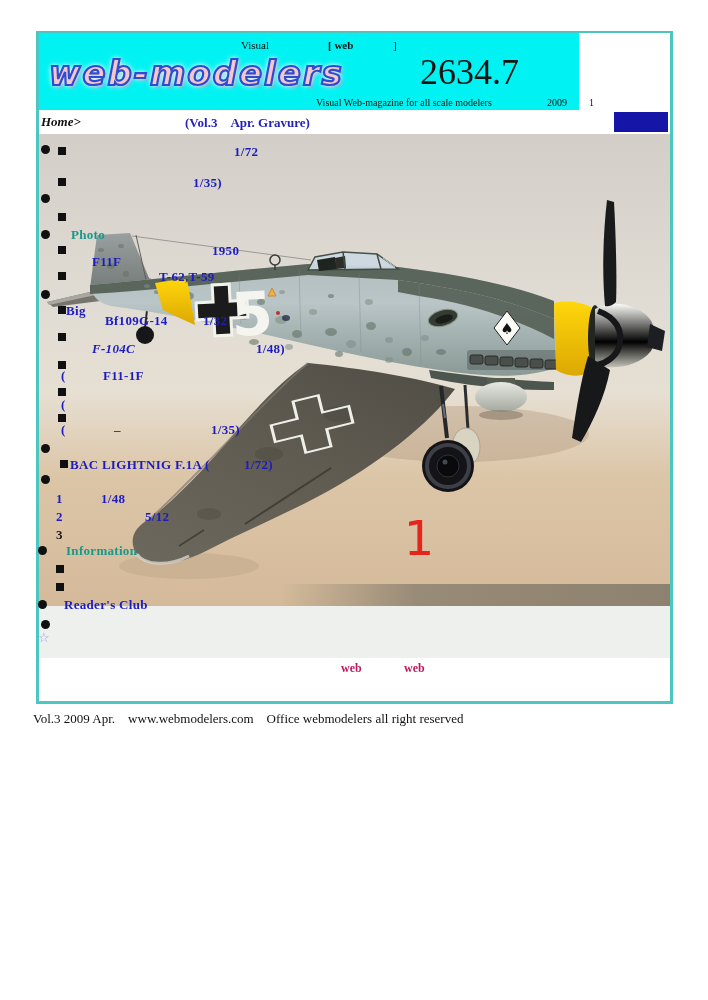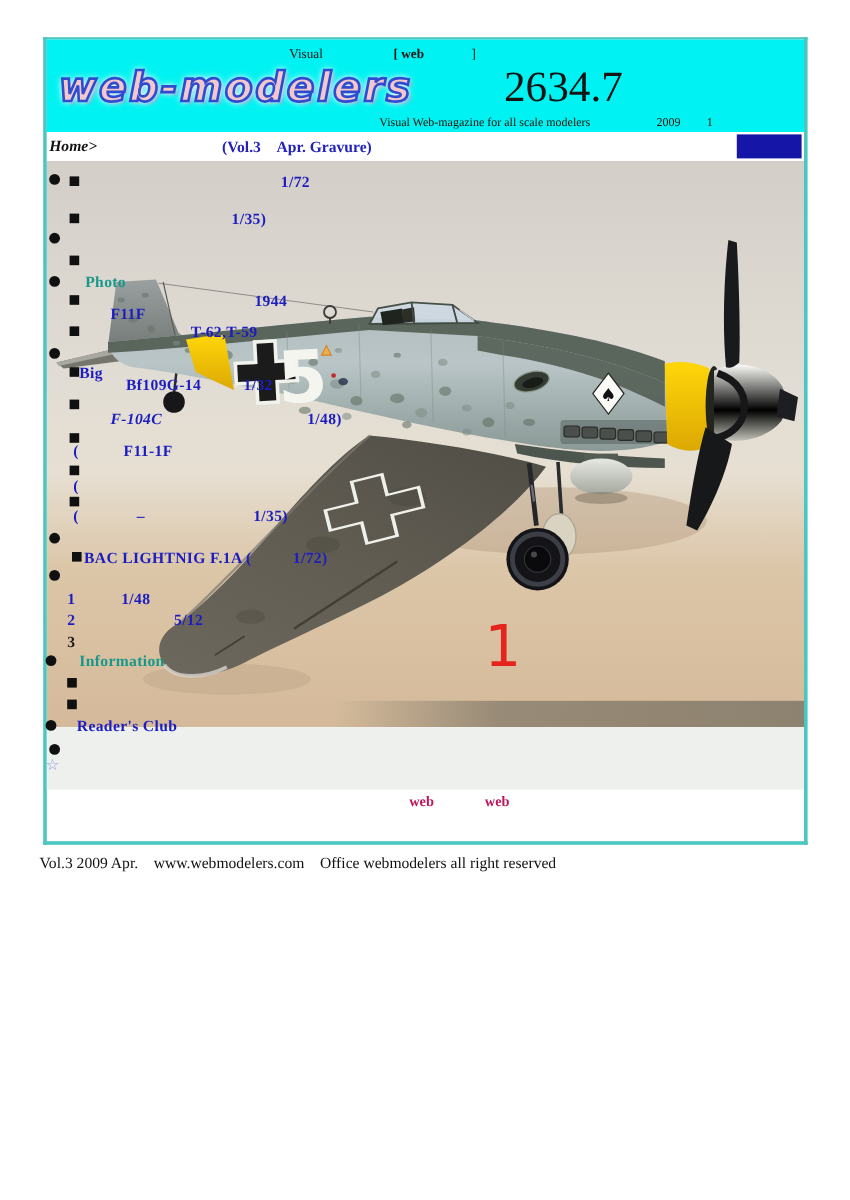--- a/index.html
+++ b/index.html
@@ -1,20 +1,20 @@
 <!DOCTYPE html>
 <html><head>
 <meta charset="utf-8">
 <style>
   html,body{margin:0;padding:0;background:#fff;}
   body{width:708px;height:1000px;position:relative;font-family:"Liberation Serif","DejaVu Serif",serif;overflow:hidden;}
   
   .bd{background:#4cc6c0;position:absolute;}
   
-  #hdr{left:39px;top:33px;width:631px;height:77px;background:#00f2f2;position:absolute;}
+  #hdr{left:39px;top:33px;width:540px;height:77px;background:#00f2f2;position:absolute;}
   .toplink{position:absolute;top:6px;font:11px "Liberation Serif",serif;color:#111;}
   #logo{position:absolute;left:10px;top:20px;font-family:"DejaVu Sans",sans-serif;font-weight:bold;font-style:italic;
         font-size:34px;letter-spacing:2px;color:#f4c8ca;-webkit-text-stroke:2.2px #2f4cd0;
         text-shadow:0 0 4px #ffffff,0 0 7px #ffffff,3px 3px 2px rgba(130,150,200,.65);}
   #issue{position:absolute;left:381px;top:18px;font:36px "Liberation Serif",serif;color:#141414;}
   #tagline{position:absolute;left:277px;top:64px;font:10px "Liberation Serif",serif;color:#1a1208;}
   #tagyear{position:absolute;left:508px;top:64px;font:10px "Liberation Serif",serif;color:#1a1208;}
   #tagpg{position:absolute;left:550px;top:64px;font:10px "Liberation Serif",serif;color:#1a1208;}
   
   #homerow{left:39px;top:110px;width:631px;height:24px;background:#fff;position:absolute;}
@@ -278,21 +278,21 @@
     </div>
     <div class="srow" style="top: 210px;">
       <span class="b-sq" style="left: 58px;"></span>
     </div>
     <div class="srow" style="top: 227px;">
       <span class="b-dot" style="left: 41px;"></span>
       <span class="slink c-teal" style="left: 71px; pointer-events: auto;">Photo</span>
     </div>
     <div class="srow" style="top: 243px;">
       <span class="b-sq" style="left: 58px;"></span>
-      <span class="slink" style="left: 212px; pointer-events: auto;">1944</span>
+      <span class="slink" style="left: 212px; pointer-events: auto;">1950</span>
     </div>
     <div class="srow" style="top: 254px;">
       <span class="slink" style="left: 92px; pointer-events: auto;">F11F</span>
     </div>
     <div class="srow" style="top: 269px;">
       <span class="b-sq" style="left: 58px;"></span>
       <span class="slink" style="left: 159px; pointer-events: auto;">T-62,T-59</span>
     </div>
     <div class="srow" style="top: 287px;">
       <span class="b-dot" style="left: 41px;"></span>

